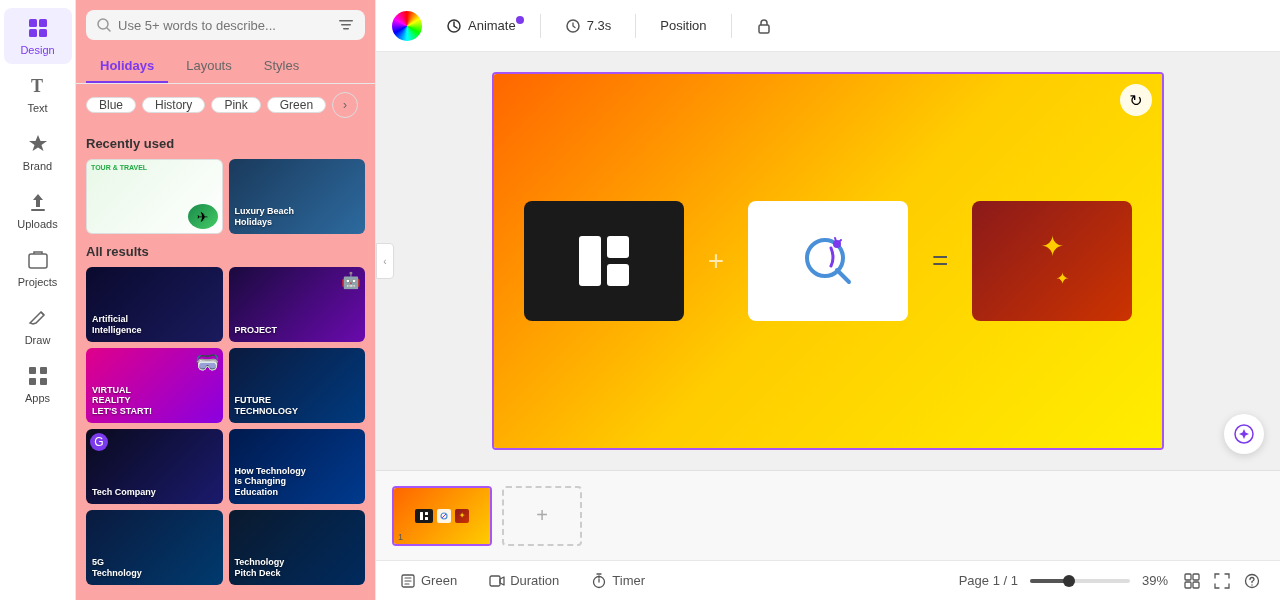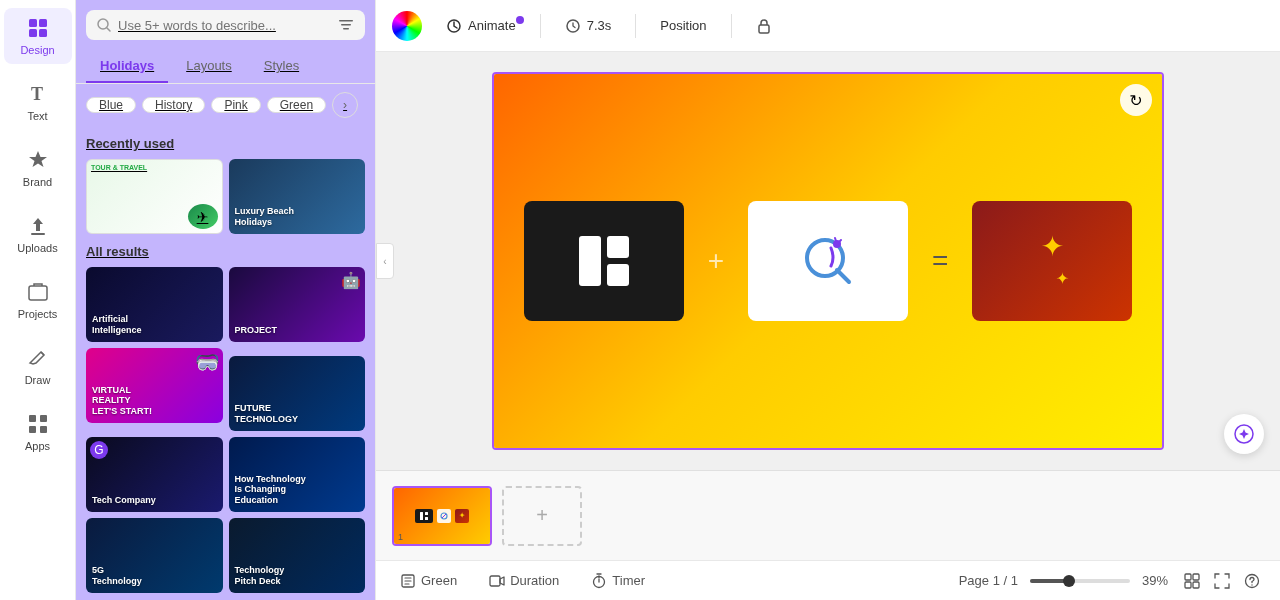--- a/index.html
+++ b/index.html
@@ -7,47 +7,46 @@
 
     
     .sidebar-icons {
       width: 76px;
       background: #fff;
       display: flex;
       flex-direction: column;
       align-items: center;
       padding: 8px 0;
       border-right: 1px solid #e8e8e8;
-      gap: 10px;
+      gap: 2px;
     }
     .sidebar-icon-item {
       display: flex;
       flex-direction: column;
       align-items: center;
       justify-content: center;
       width: 68px;
       padding: 8px 4px;
       border-radius: 8px;
       cursor: pointer;
       gap: 4px;
     }
     .sidebar-icon-item.active { background: #f0eeff; }
     .sidebar-icon-item .icon-svg { width: 24px; height: 24px; display: flex; align-items: center; justify-content: center; }
     .sidebar-icon-item .icon-label { font-size: 11px; color: #444; text-align: center; }
     .sidebar-icon-item.active .icon-label { color: #7c3aed; }
 
     
     .template-panel {
       width: 300px;
-      background: #c4b5fd;
+      background: #fca5a5;
       border-right: 1px solid #e8e8e8;
       display: flex;
       flex-direction: column;
       overflow: hidden;
-      text-decoration: underline;
     }
     .search-bar {
       display: flex;
       align-items: center;
       margin: 10px;
       background: #f5f5f5;
       border-radius: 8px;
       padding: 6px 10px;
       gap: 6px;
     }
@@ -543,21 +542,21 @@
         <div class="thumb-text">Artificial<br>Intelligence</div>
       </div>
       <div class="template-thumb thumb-project" style="position:relative;">
         <div class="thumb-text">PROJECT</div>
         <div style="position:absolute;top:4px;right:4px;font-size:16px;color:#aaf;">🤖</div>
       </div>
       <div class="template-thumb thumb-vr" style="position:relative;">
         <div class="thumb-text">VIRTUAL<br>REALITY<br>LET'S START!</div>
         <div style="position:absolute;top:2px;right:2px;font-size:20px;">🥽</div>
       </div>
-      <div class="template-thumb thumb-future" style="position:relative;margin-top:8px;">
+      <div class="template-thumb thumb-future" style="position:relative;">
         <div class="thumb-text">FUTURE<br>TECHNOLOGY</div>
       </div>
       <div class="template-thumb thumb-tech" style="position:relative;">
         <div class="thumb-text">Tech Company</div>
         <div style="position:absolute;top:4px;left:4px;width:18px;height:18px;background:#7c3aed;border-radius:50%;display:flex;align-items:center;justify-content:center;font-size:12px;color:#fff;">G</div>
       </div>
       <div class="template-thumb thumb-edtech" style="position:relative;">
         <div class="thumb-text">How Technology<br>Is Changing<br>Education</div>
       </div>
       <div class="template-thumb thumb-5g" style="position:relative;">

